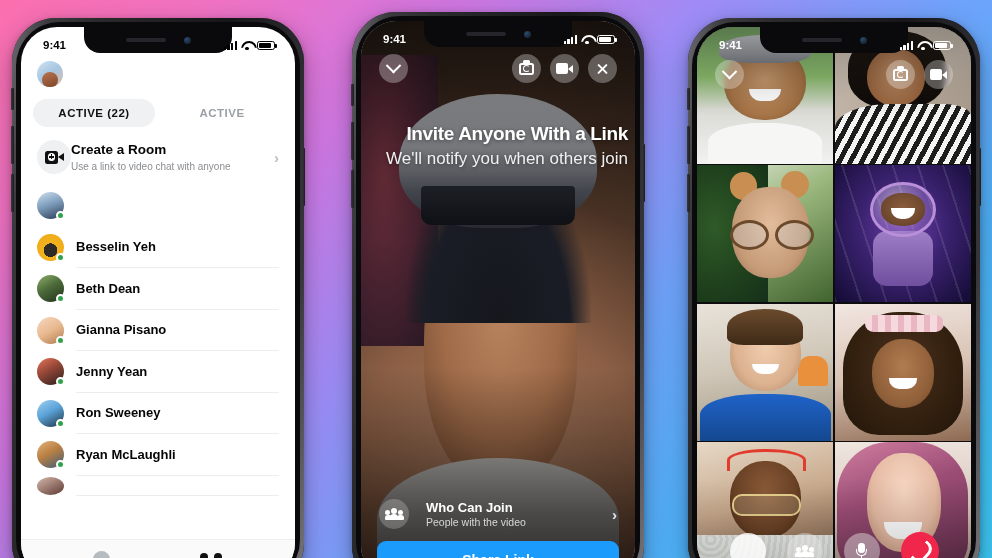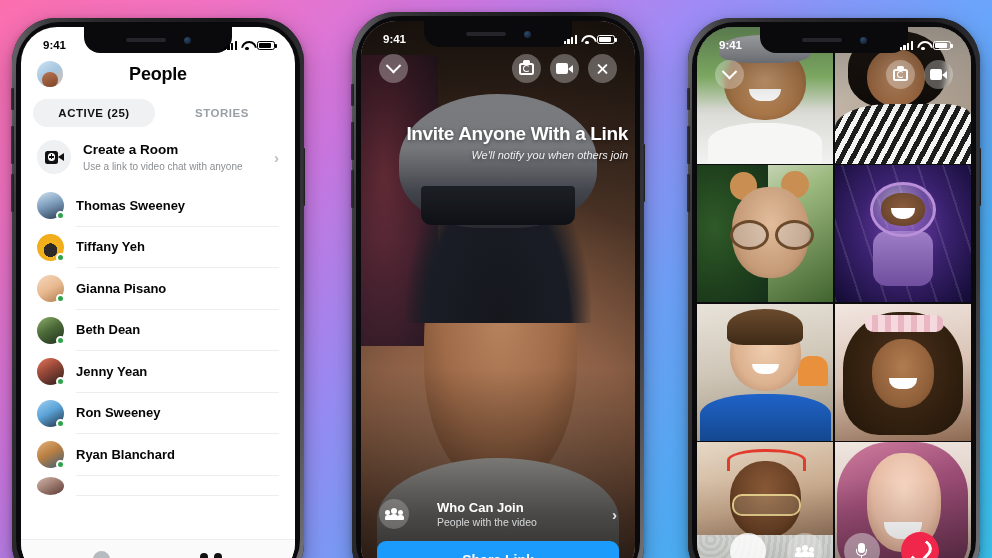--- a/index.html
+++ b/index.html
@@ -110,21 +110,21 @@
   .p1-avatar::after{content:"";position:absolute;left:5px;top:11px;width:16px;height:16px;
     border-radius:50%;background:linear-gradient(160deg,#b8744f,#7c4327);}
   .p1-title { flex:1; text-align:center; font-size:18px; font-weight:bold; color:#050505;
     margin-left:-26px; letter-spacing:-.2px; }
 
   .p1-tabs { display:flex; padding: 12px 12px 0; gap: 6px; }
   .p1-tab { flex:1; text-align:center; padding: 8px 0; font-size:11.5px;
     font-weight:bold; letter-spacing:.5px; color:#9aa0a6; border-radius: 16px; }
   .p1-tab.active { background:#f0f1f3; color:#111; }
 
-  .p1-room { display:flex; align-items:center; gap:12px; padding: 13px 16px 11px; }
+  .p1-room { display:flex; align-items:center; padding: 13px 16px 11px; }
   .room-icon { width:34px; height:34px; border-radius:50%; background:#eff0f2;
     display:flex; align-items:center; justify-content:center; flex:0 0 auto; }
   .room-glyph { position:relative; width:19px; height:13px; }
   .room-glyph .body { position:absolute; left:0; top:0; width:13.5px; height:13px;
     background:#111; border-radius:2.5px; }
   .room-glyph .lens { position:absolute; right:0; top:2px; width:0; height:0;
     border-top:4.5px solid transparent; border-bottom:4.5px solid transparent;
     border-right:6px solid #111; }
   .room-glyph .plus { position:absolute; left:3px; top:2.6px; width:7.5px; height:7.5px;
     border-radius:50%; background:#fff; }
@@ -205,25 +205,25 @@
   .ic-x { position:relative; width:13px; height:13px; }
   .ic-x::before,.ic-x::after { content:""; position:absolute; left:0; top:5.5px;
     width:13px; height:2.2px; background:#fff; border-radius:2px; }
   .ic-x::before { transform: rotate(45deg); }
   .ic-x::after { transform: rotate(-45deg); }
 
   .p2-hero { position:absolute; top:102px; left:0; right:0; text-align:right; z-index:10;
     padding: 0 7px; }
   .p2-h1 { color:#fff; font-size:19px; font-weight:bold; letter-spacing:-.35px;
     text-shadow: 0 1px 4px rgba(0,0,0,.45); }
-  .p2-h2 { color:#f0f0f0; font-size:11px; margin-top:4px;
-    text-shadow: 0 1px 4px rgba(0,0,0,.45); font-style: italic; }
+  .p2-h2 { color:#f0f0f0; font-size:17px; margin-top:4px;
+    text-shadow: 0 1px 4px rgba(0,0,0,.45); }
 
   .p2-bottom { position:absolute; left:0; right:0; bottom:0; z-index:10; padding: 0 14px 0; }
-  .p2-who { display:flex; align-items:center; gap:28px; padding: 10px 4px 9px; }
+  .p2-who { display:flex; align-items:center; gap:17px; padding: 10px 4px 9px; }
   .who-ic { width:30px; height:30px; border-radius:50%; background: rgba(255,255,255,.22);
     display:flex; align-items:center; justify-content:center; flex:0 0 auto; }
   .grp { position:relative; width:18px; height:12px; }
   .grp b { position:absolute; background:#fff; display:block; }
   .grp .hl { left:0; top:1.5px; width:5px; height:5px; border-radius:50%; }
   .grp .hc { left:6.2px; top:0; width:6px; height:6px; border-radius:50%; }
   .grp .hr { right:0; top:1.5px; width:5px; height:5px; border-radius:50%; }
   .grp .bl { left:-.5px; top:6.6px; width:7px; height:5.4px; border-radius:3px 3px 1px 1px; }
   .grp .bc { left:5px; top:5.6px; width:8.4px; height:6.4px; border-radius:4px 4px 1px 1px; }
   .grp .br { right:-.5px; top:6.6px; width:7px; height:5.4px; border-radius:3px 3px 1px 1px; }
@@ -366,26 +366,25 @@
           </div>
         <div class="wifi"></div>
         <div class="batt">
             <i></i>
           </div>
       </div>
     </div>
 
     <div class="p1-head">
       <div class="p1-avatar"></div>
-      <div class="p1-title">People</div>
     </div>
 
     <div class="p1-tabs">
-      <div class="p1-tab active">ACTIVE (25)</div>
-      <div class="p1-tab">STORIES</div>
+      <div class="p1-tab active">ACTIVE (22)</div>
+      <div class="p1-tab">ACTIVE</div>
     </div>
 
     <div class="p1-room">
       <div class="room-icon">
         <div class="room-glyph">
             <span class="body"></span>
             <span class="lens"></span>
             <span class="plus"></span>
           </div>
       </div>
@@ -395,63 +394,62 @@
       </div>
       <div class="chev">›</div>
     </div>
 
 
     <div class="contact">
       <div class="ava">
         <div class="img" style="background:linear-gradient(160deg,#cfe0ef 0%,#7f9fbe 45%,#2b3c52 100%)"></div>
         <div class="dot"></div>
       </div>
-      <div class="nm">Thomas Sweeney</div>
     </div>
     <div class="contact">
       <div class="ava">
         <div class="img" style="background:radial-gradient(circle at 50% 60%,#2d2a28 0 32%,#f2b21e 33%,#efa617 100%)"></div>
         <div class="dot"></div>
       </div>
-      <div class="nm">Tiffany Yeh</div>
+      <div class="nm">Besselin Yeh</div>
+    </div>
+    <div class="contact">
+      <div class="ava">
+        <div class="img" style="background:linear-gradient(150deg,#8fb06a 0%,#4d6b3a 45%,#20301c 100%)"></div>
+        <div class="dot"></div>
+      </div>
+      <div class="nm">Beth Dean</div>
     </div>
     <div class="contact">
       <div class="ava">
         <div class="img" style="background:linear-gradient(150deg,#f7d8c0 0%,#e8b98f 50%,#b07a4e 100%)"></div>
         <div class="dot"></div>
       </div>
       <div class="nm">Gianna Pisano</div>
     </div>
     <div class="contact">
       <div class="ava">
-        <div class="img" style="background:linear-gradient(150deg,#8fb06a 0%,#4d6b3a 45%,#20301c 100%)"></div>
-        <div class="dot"></div>
-      </div>
-      <div class="nm">Beth Dean</div>
-    </div>
-    <div class="contact">
-      <div class="ava">
         <div class="img" style="background:linear-gradient(150deg,#e8775a 0%,#9c4a3a 40%,#2a1d1a 100%)"></div>
         <div class="dot"></div>
       </div>
       <div class="nm">Jenny Yean</div>
     </div>
     <div class="contact">
       <div class="ava">
         <div class="img" style="background:linear-gradient(150deg,#9fd0f0 0%,#5ba3d8 45%,#20303f 100%)"></div>
         <div class="dot"></div>
       </div>
       <div class="nm">Ron Sweeney</div>
     </div>
     <div class="contact">
       <div class="ava">
         <div class="img" style="background:linear-gradient(150deg,#e3b47a 0%,#b97f42 45%,#3c5c7a 100%)"></div>
         <div class="dot"></div>
       </div>
-      <div class="nm">Ryan Blanchard</div>
+      <div class="nm">Ryan McLaughli</div>
     </div>
     <div class="contact" style="height:20px">
       <div class="ava" style="height:18px">
         <div class="img" style="height:18px;background:linear-gradient(150deg,#d7b7aa,#5d3a33)"></div>
       </div>
       <div class="nm"></div>
     </div>
 
     <div class="p1-tabbar">
       <div class="tb-circle"></div>

